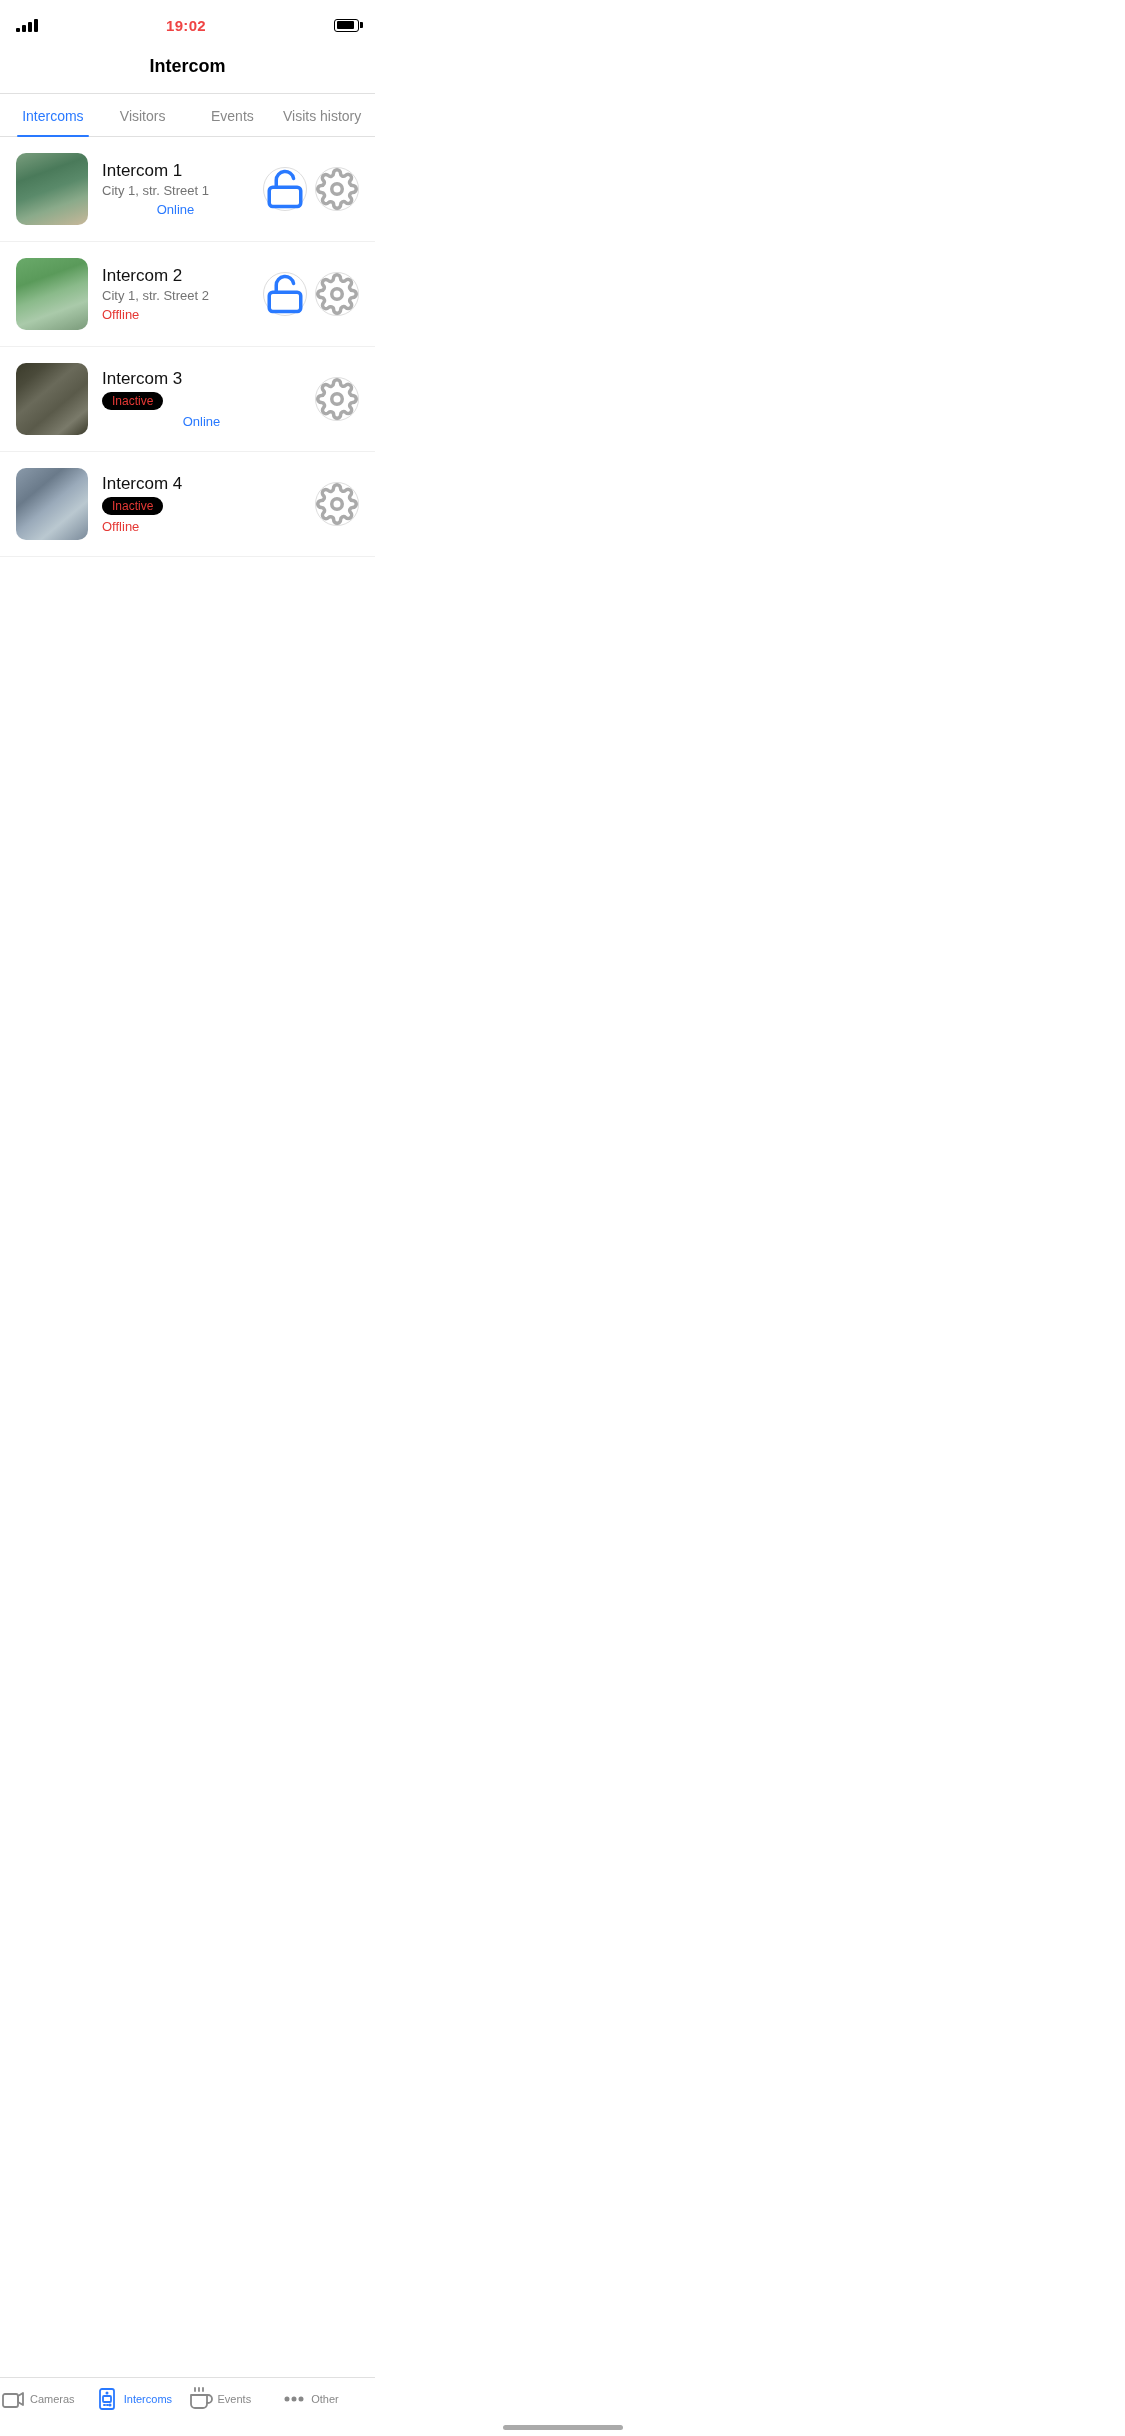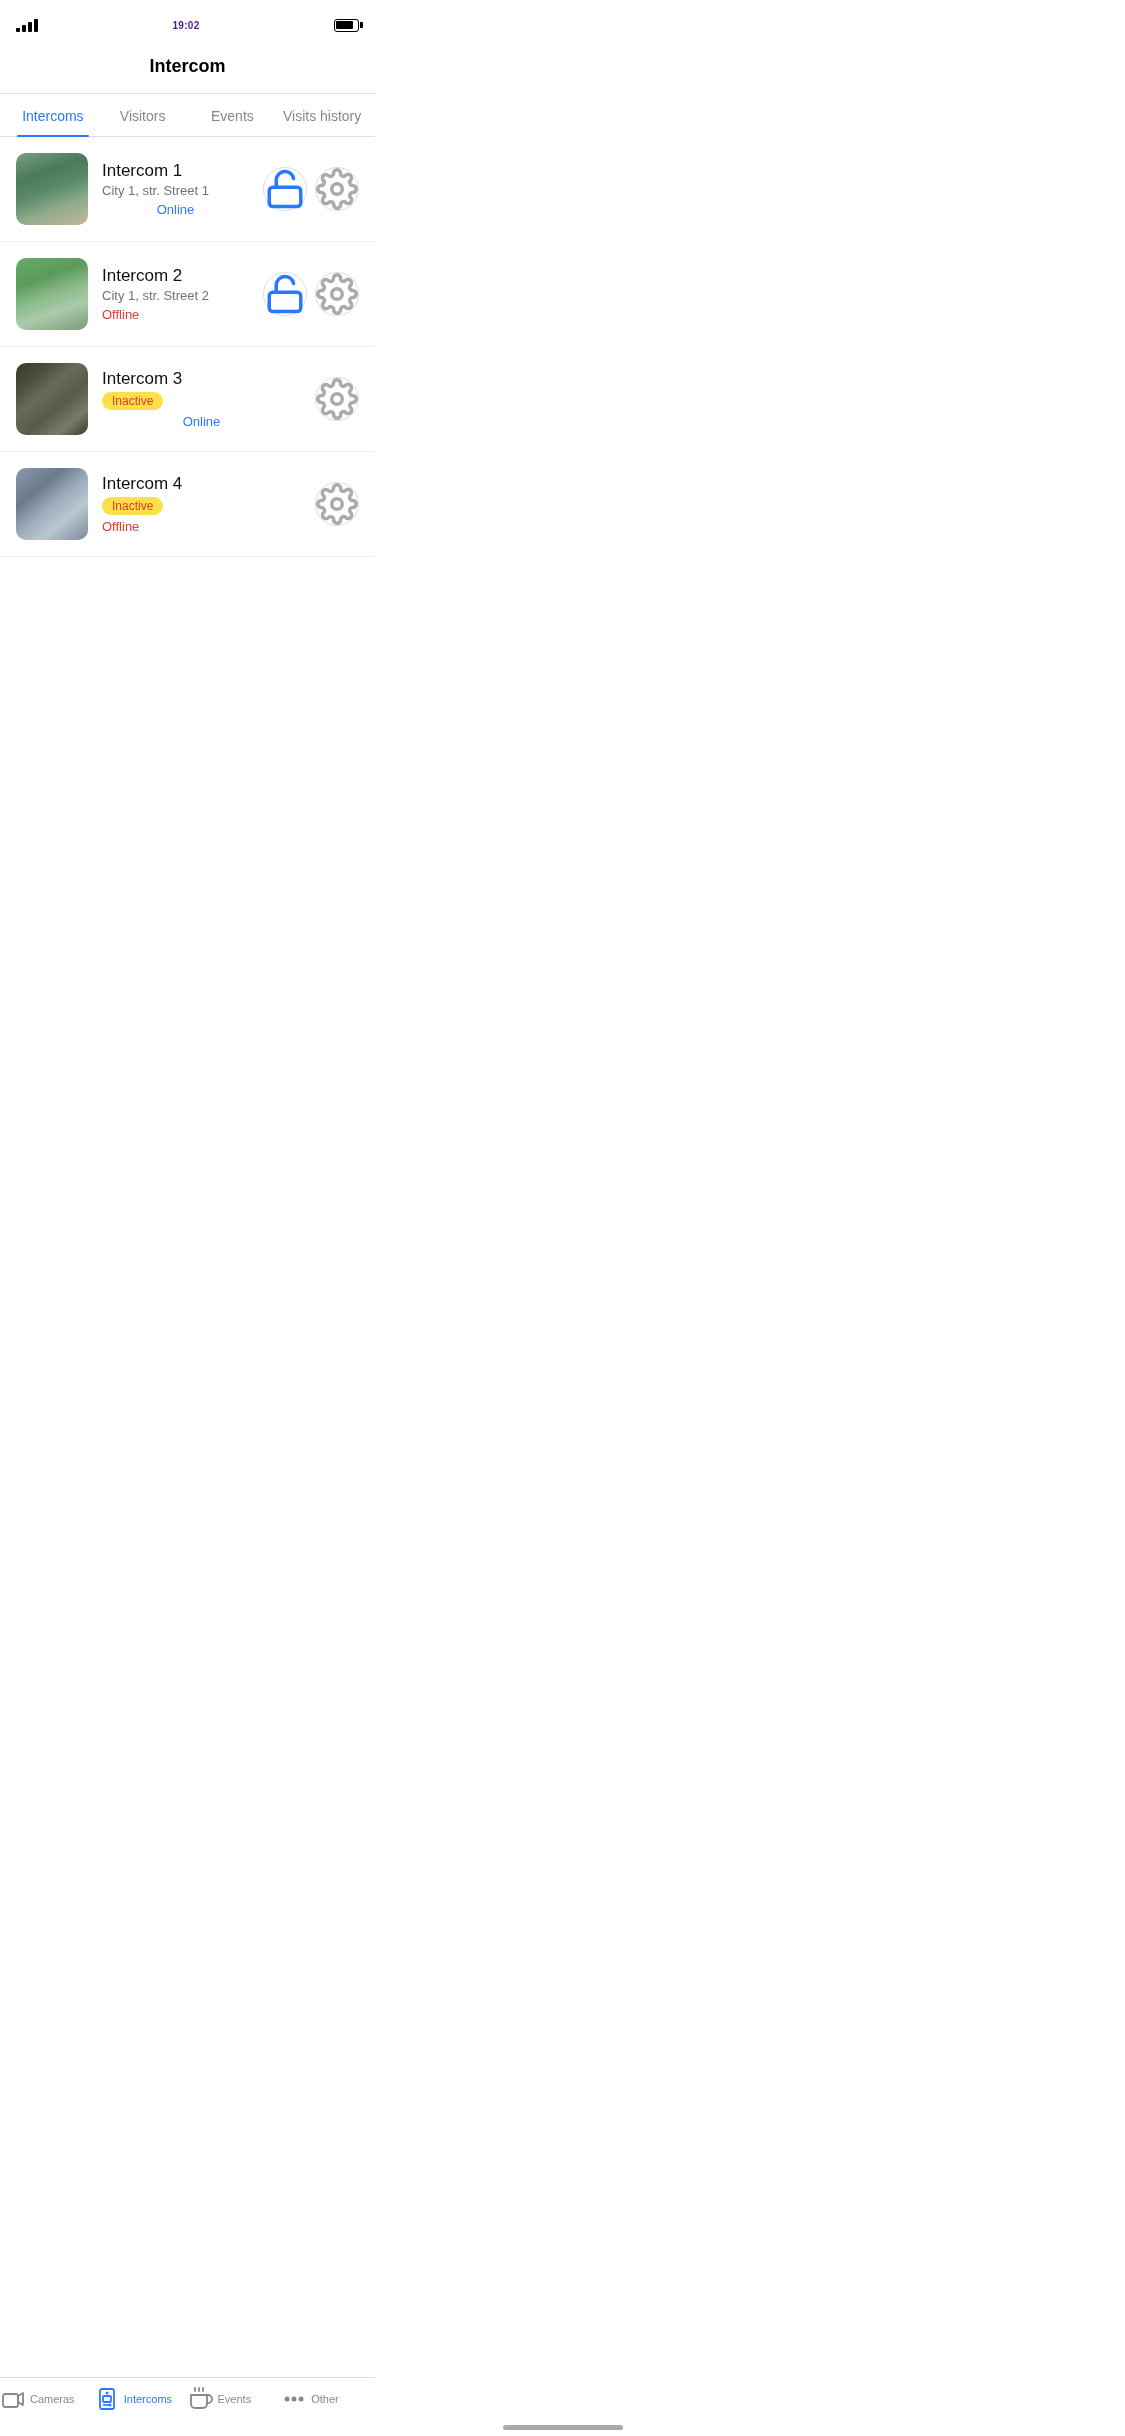--- a/index.html
+++ b/index.html
@@ -26,23 +26,23 @@
       display: flex;
       align-items: flex-end;
       gap: 2px;
     }
     .signal-bar {
       background: #000;
       border-radius: 1px;
       width: 4px;
     }
     .status-time {
-      font-size: 10px;
+      font-size: 15px;
       font-weight: 600;
-      color: #4c1d95;
+      color: #ef4444;
       letter-spacing: 0.3px;
     }
     .status-battery {
       display: flex;
       align-items: center;
       gap: 4px;
     }
     .battery-icon {
       width: 25px;
       height: 13px;
@@ -176,21 +176,21 @@
       font-weight: 400;
       text-align: center;
     }
     .status-offline {
       font-size: 13px;
       color: #e53935;
       font-weight: 400;
     }
     .badge-inactive {
       display: inline-block;
-      background: #fde047;
+      background: #000000;
       color: #e53935;
       font-size: 12px;
       font-weight: 500;
       padding: 2px 10px;
       border-radius: 20px;
       margin-bottom: 4px;
     }
 
     .intercom-actions {
       display: flex;

